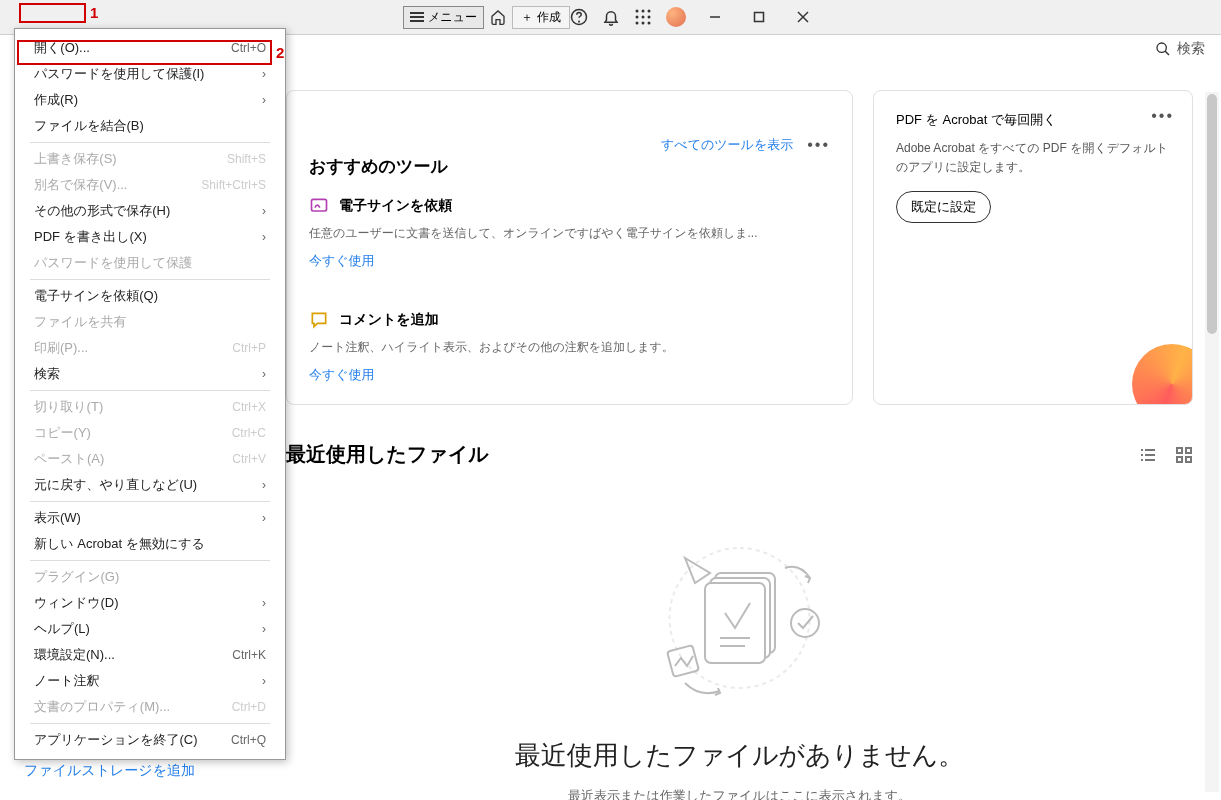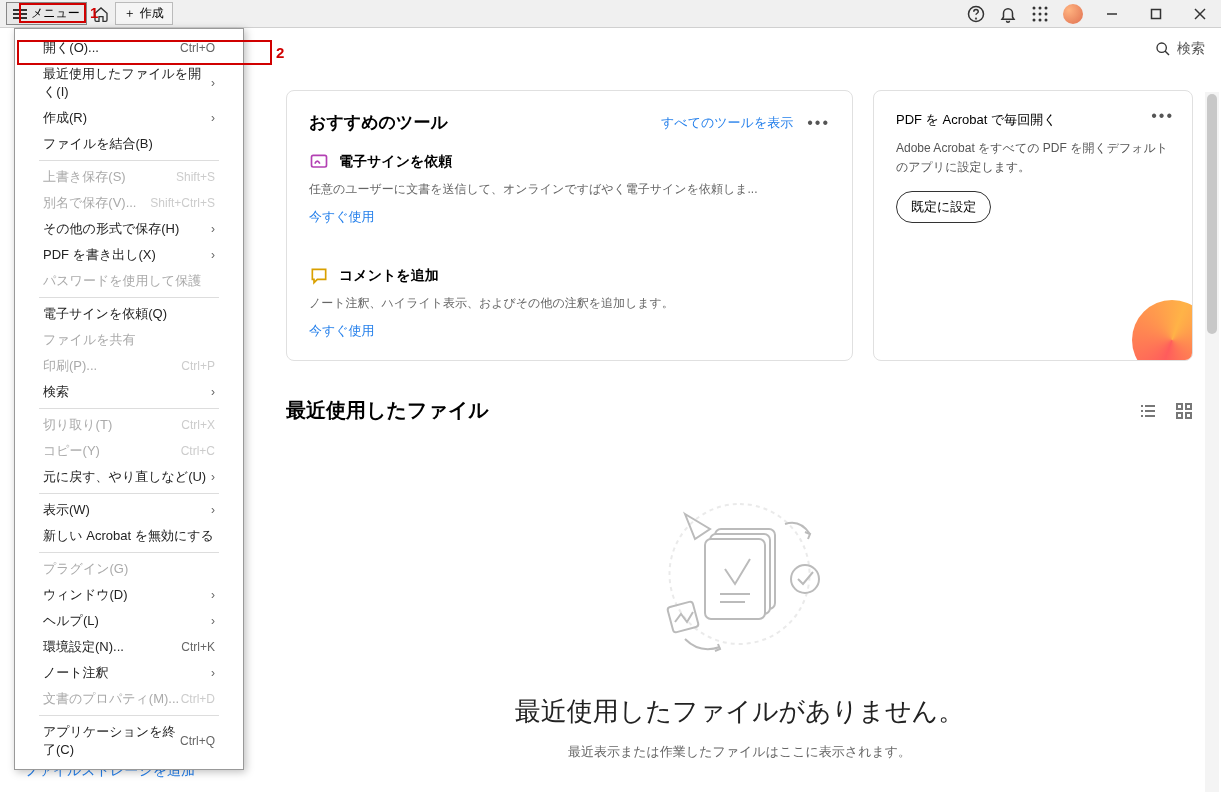--- a/index.html
+++ b/index.html
@@ -1,55 +1,55 @@
 <!DOCTYPE html>
 <html><head>
 <meta charset="utf-8">
 <style>
 * { margin: 0; padding: 0; box-sizing: border-box; font-family: "Yu Gothic UI", "Meiryo", sans-serif; }
 body { width: 1221px; height: 800px; background: #fff; overflow: hidden; position: relative; }
 
 
-.topbar { height: 28px; background: #f0f0f0; border-bottom: 1px solid #d0d0d0; display: flex; align-items: center; justify-content: space-between; padding: 0 6px; }
+.topbar { height: 35px; background: #f0f0f0; border-bottom: 1px solid #d0d0d0; display: flex; align-items: center; justify-content: center; padding: 0 6px; }
 .topbar-left { display: flex; align-items: center; gap: 6px; }
 .menu-btn { display: flex; align-items: center; gap: 4px; padding: 2px 6px; border: 1px solid #888; background: #e8e8e8; font-size: 12px; cursor: pointer; }
 .hamburger { display: inline-block; width: 14px; height: 10px; position: relative; }
 .hamburger::before, .hamburger::after, .hamburger span { content:""; position:absolute; left:0; right:0; height:2px; background:#333; }
 .hamburger::before { top:0; } .hamburger span { top:4px; } .hamburger::after { bottom:0; }
 .home-icon { width:16px; height:16px; }
 .create-btn { display:flex; align-items:center; gap:4px; padding:2px 8px; border:1px solid #bbb; background:#f5f5f5; font-size:12px; cursor:pointer; }
 .topbar-right { display:flex; align-items:center; gap:14px; }
 .topbar-right .ico { width:18px; height:18px; display:flex; align-items:center; justify-content:center; cursor:pointer; color:#333; }
 .avatar { width:20px; height:20px; border-radius:50%; background: radial-gradient(circle at 30% 30%, #ffb380, #e07050); }
 .win-btn { width:30px; height:20px; display:flex; align-items:center; justify-content:center; cursor:pointer; }
 
 
 .annot1 { position:absolute; left:19px; top:3px; width:67px; height:20px; border:2px solid #d00000; z-index:100; pointer-events:none; }
 .annot1-label { position:absolute; left:90px; top:4px; color:#d00000; font-weight:bold; font-size:15px; z-index:100; }
 .annot2 { position:absolute; left:17px; top:40px; width:255px; height:25px; border:2px solid #d00000; z-index:100; pointer-events:none; }
 .annot2-label { position:absolute; left:276px; top:44px; color:#d00000; font-weight:bold; font-size:15px; z-index:100; }
 
 
-.dropdown { position:absolute; left:14px; top:28px; width:230px; background:#fff; border:1px solid #999; box-shadow:2px 2px 8px rgba(0,0,0,0.25); z-index:50; padding:6px 16px; }
+.dropdown { position:absolute; left:14px; top:28px; width:272px; background:#fff; border:1px solid #999; box-shadow:2px 2px 8px rgba(0,0,0,0.25); z-index:50; padding:6px 7px; }
 .mi { display:flex; align-items:center; justify-content:space-between; padding:4px 12px; font-size:13px; color:#222; cursor:pointer; min-height:26px; }
 .mi.disabled { color:#aaa; cursor:default; }
 .mi .shortcut { color:#666; font-size:12px; }
 .mi.disabled .shortcut { color:#ccc; }
 .mi .chev { color:#666; font-size:12px; }
 .sep { height:1px; background:#ddd; margin:3px 8px; }
 
 
 .searchbar { position:absolute; right:16px; top:40px; display:flex; align-items:center; gap:6px; color:#555; font-size:14px; cursor:pointer; }
 
 
 .main { position:absolute; left:286px; top:90px; right:28px; bottom:0; }
 .tools-row { display:flex; gap:20px; }
 .tools-card { flex:1; border:1px solid #e0e0e0; border-radius:8px; padding:20px 22px; background:#fff; }
 .tools-head { display:flex; justify-content:space-between; align-items:center; margin-bottom:18px; }
-.tools-title { font-size:17px; font-weight:600; }
+.tools-title { font-size:17px; font-weight:600;margin-top:44px; }
 .tools-all { color:#2680eb; font-size:13px; cursor:pointer; }
 .tools-more { color:#555; cursor:pointer; font-size:16px; letter-spacing:2px; }
 .tools-grid { display:flex; gap:40px;flex-direction:column; }
 .tool { flex:1; }
 .tool-head { display:flex; align-items:center; gap:10px; margin-bottom:8px; }
 .tool-icon { width:20px; height:20px; }
 .tool-name { font-size:14px; font-weight:600; }
 .tool-desc { font-size:12px; color:#666; line-height:1.5; margin-bottom:10px; }
 .tool-use { color:#2680eb; font-size:13px; cursor:pointer; }
 
@@ -161,21 +161,21 @@
     </svg>
   <span>検索</span>
 </div>
 
 <div class="dropdown">
   <div class="mi">
       <span>開く(O)...</span>
       <span class="shortcut">Ctrl+O</span>
     </div>
   <div class="mi">
-      <span>最近使用したファイルを開く(I)</span>
+      <span>パスワードを使用して保護(I)</span>
       <span class="chev">›</span>
     </div>
   <div class="mi">
       <span>作成(R)</span>
       <span class="chev">›</span>
     </div>
   <div class="mi">
       <span>ファイルを結合(B)</span>
     </div>
   <div class="sep"></div>
@@ -214,20 +214,24 @@
       <span class="chev">›</span>
     </div>
   <div class="sep"></div>
   <div class="mi disabled">
       <span>切り取り(T)</span>
       <span class="shortcut">Ctrl+X</span>
     </div>
   <div class="mi disabled">
       <span>コピー(Y)</span>
       <span class="shortcut">Ctrl+C</span>
+    </div>
+  <div class="mi disabled">
+      <span>ペースト(A)</span>
+      <span class="shortcut">Ctrl+V</span>
     </div>
   <div class="mi">
       <span>元に戻す、やり直しなど(U)</span>
       <span class="chev">›</span>
     </div>
   <div class="sep"></div>
   <div class="mi">
       <span>表示(W)</span>
       <span class="chev">›</span>
     </div>

